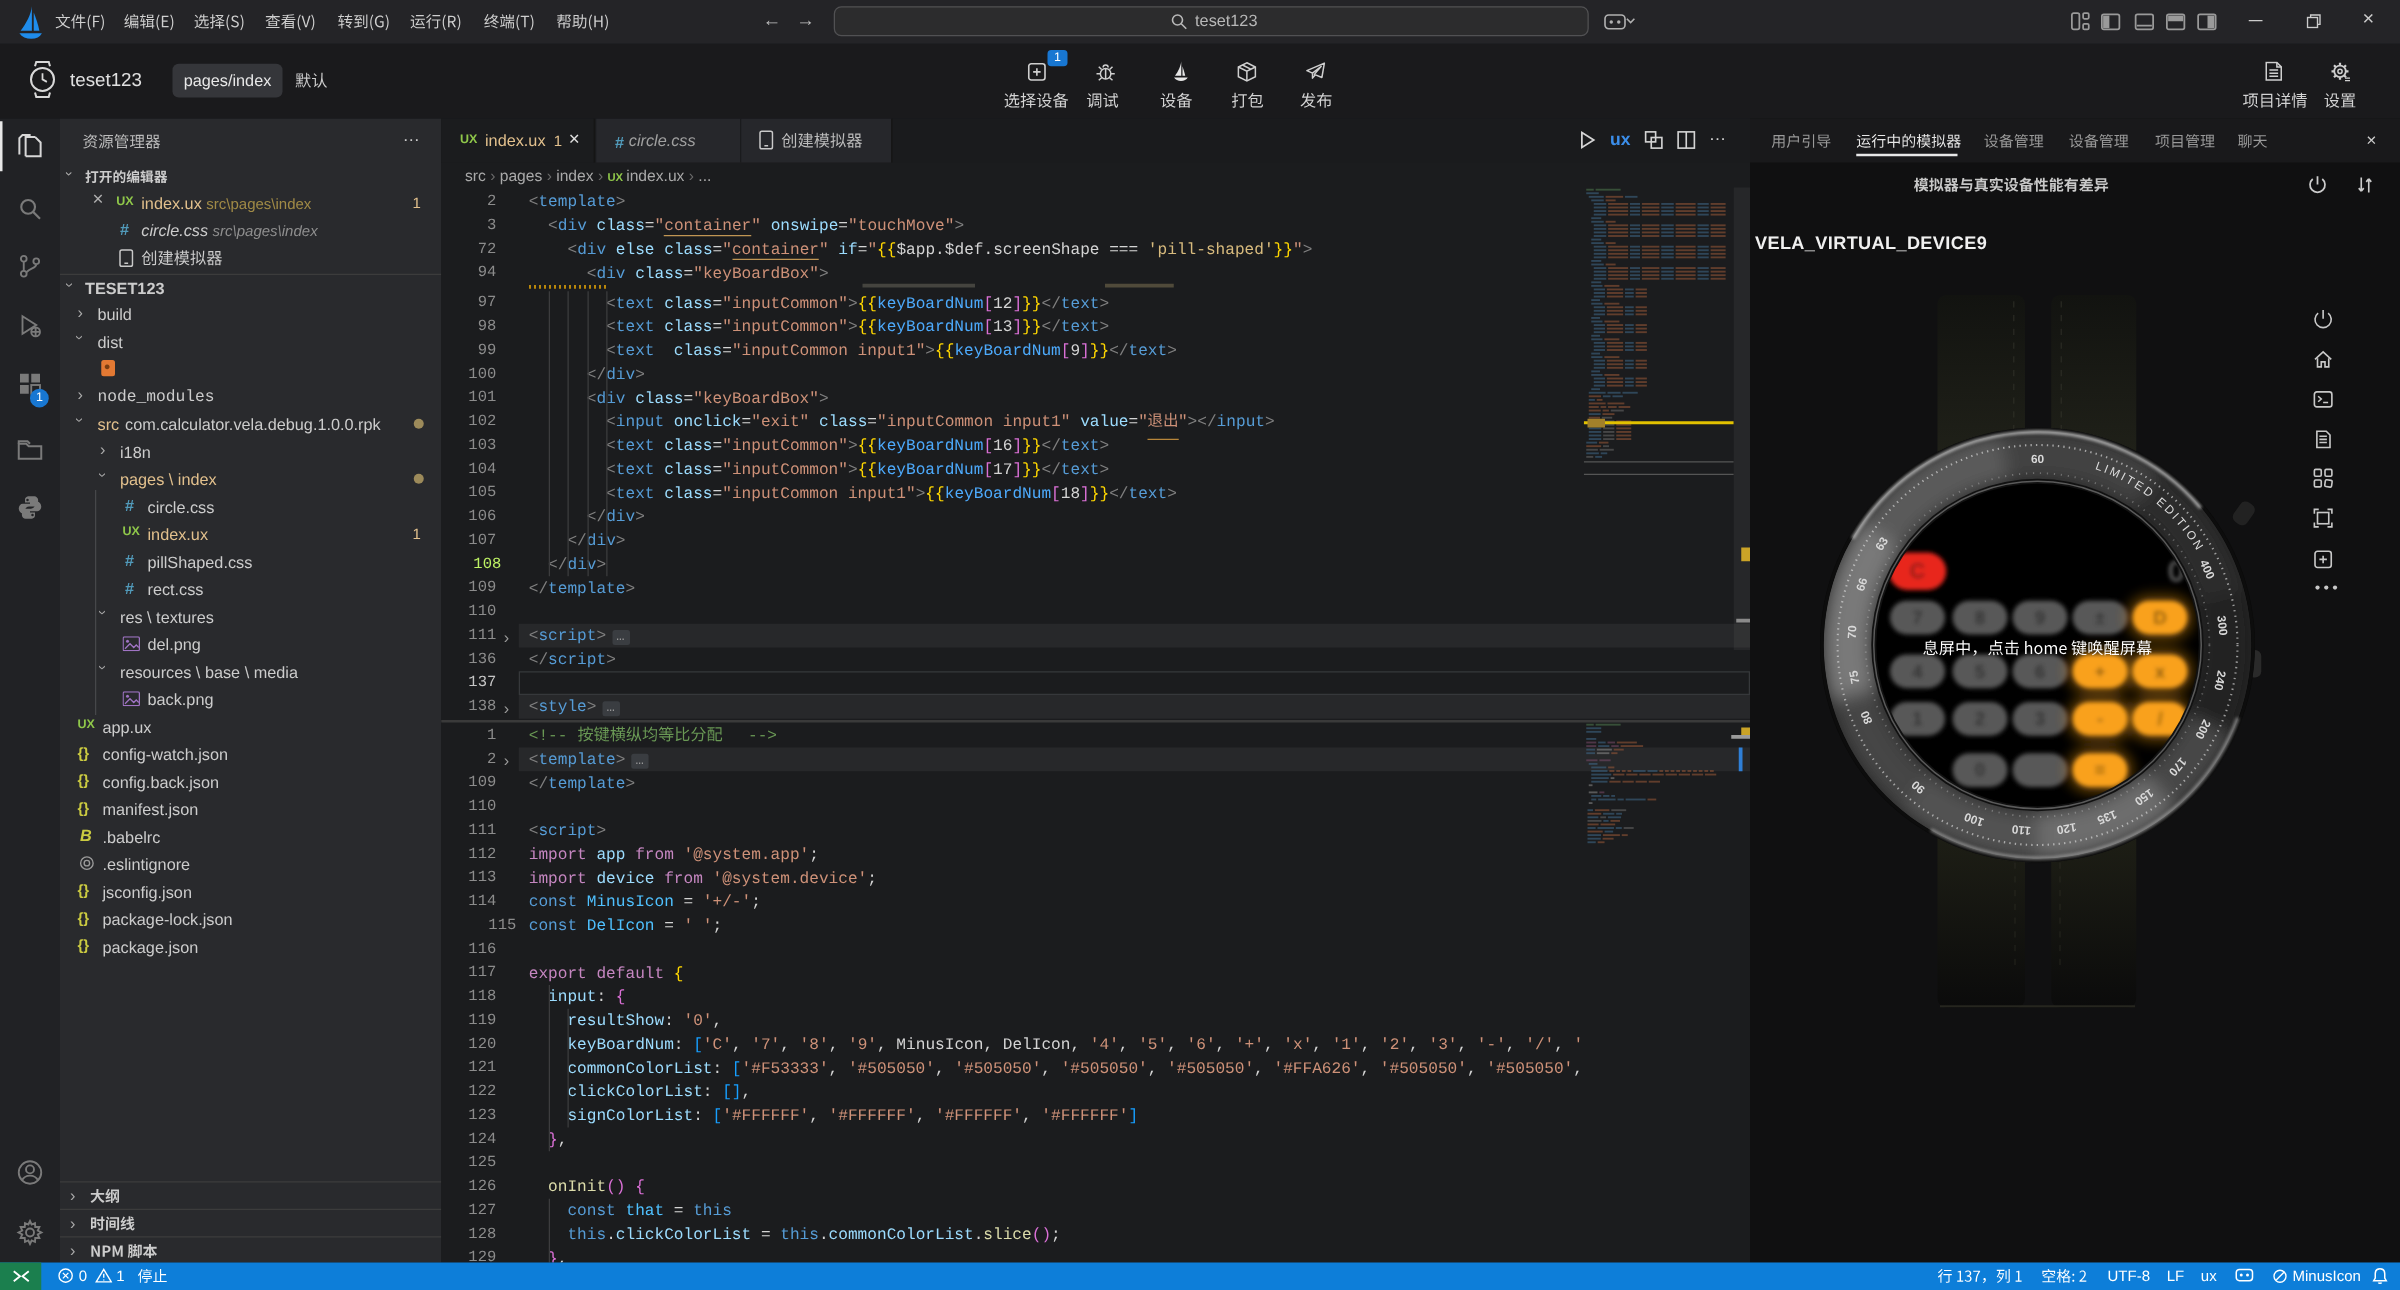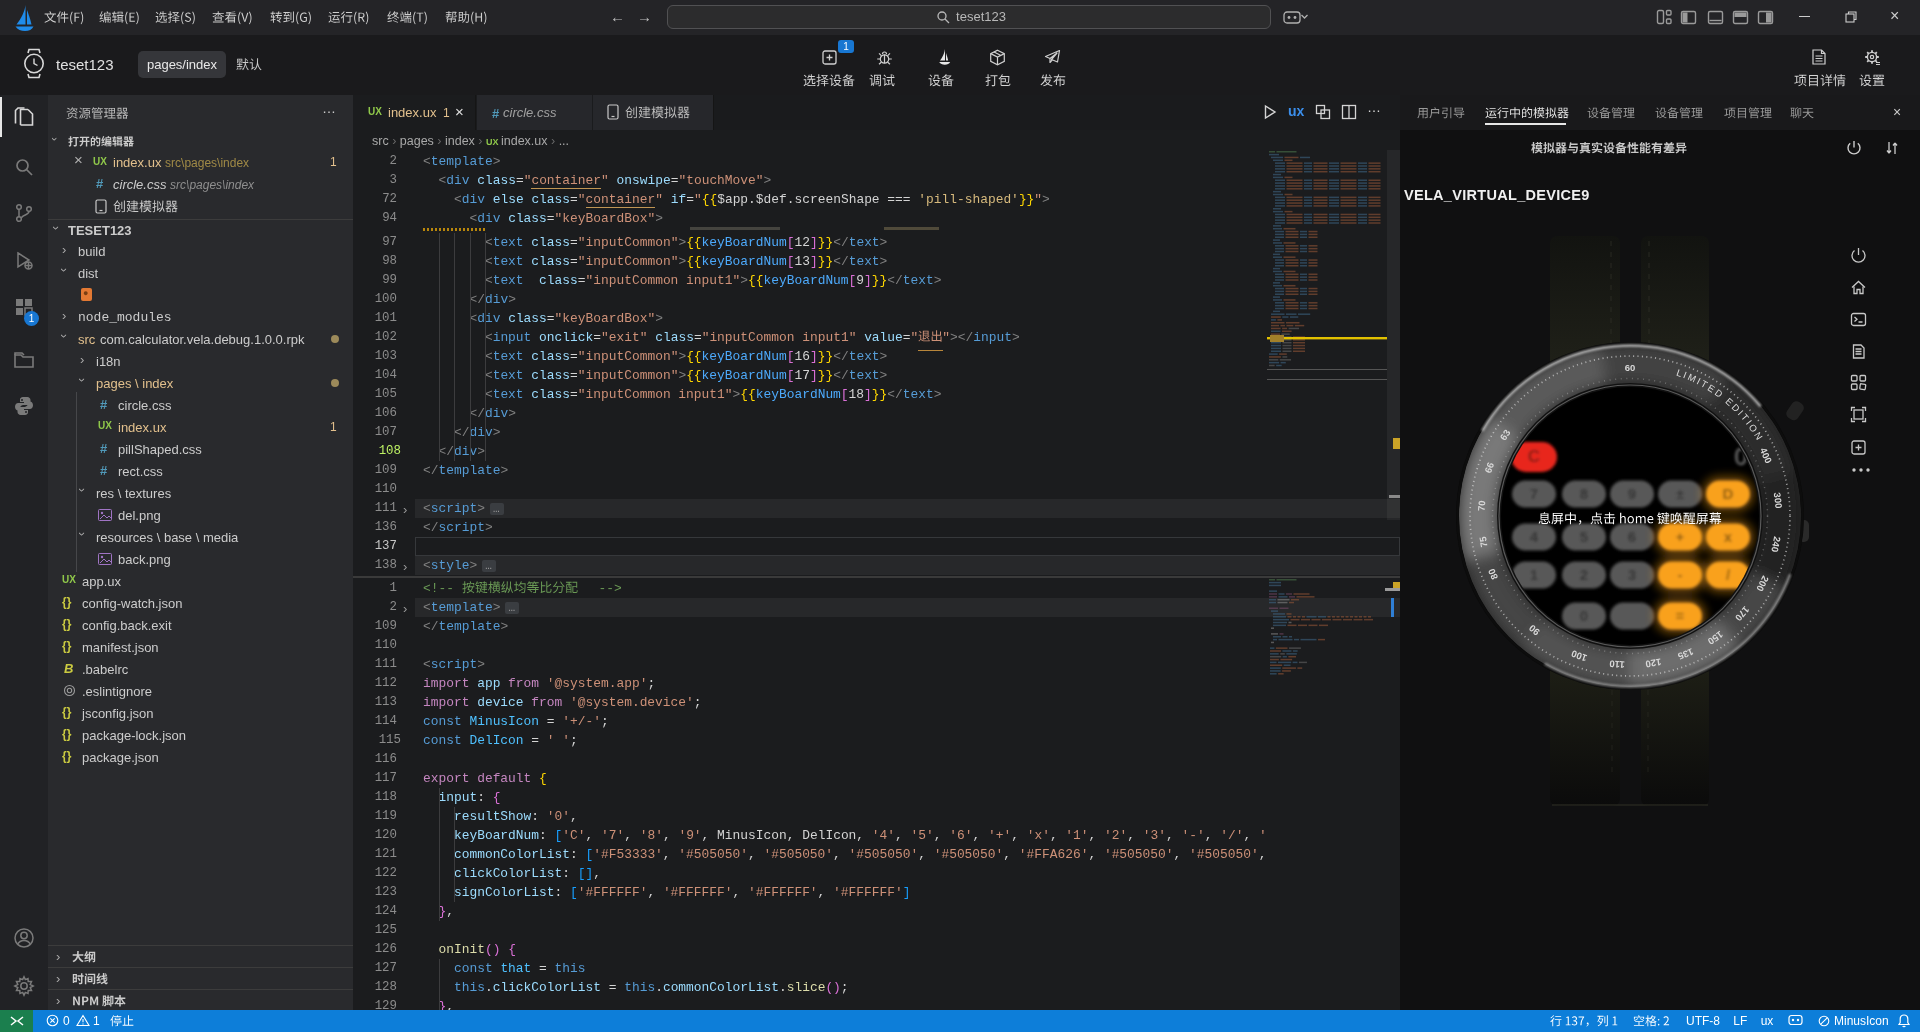--- a/index.html
+++ b/index.html
@@ -548,21 +548,21 @@
     <rect x="0.5" y="0.5" width="13" height="11" rx="1" fill="none" stroke="#a074c4" stroke-width="1"></rect>
     <circle cx="4" cy="4" r="1.2" fill="#a074c4"></circle>
     <path d="M2 10 L6 6 L9 9 L11 7 L13 9" fill="none" stroke="#a074c4" stroke-width="1"></path>
   </svg>
 <div class="abs" style="left:118px;top:552px;font-size:13px;color:#cccccc;">back.png</div>
 <div class="abs" style="left:62px;top:574px;font-size:10px;font-weight:bold;color:#8fc74a">UX</div>
 <div class="abs" style="left:82px;top:574px;font-size:13px;color:#cccccc;">app.ux</div>
 <div class="abs" style="left:62px;top:595px;font-size:12px;font-weight:bold;color:#cbcb41">{}</div>
 <div class="abs" style="left:82px;top:596px;font-size:13px;color:#cccccc;">config-watch.json</div>
 <div class="abs" style="left:62px;top:617px;font-size:12px;font-weight:bold;color:#cbcb41">{}</div>
-<div class="abs" style="left:82px;top:618px;font-size:13px;color:#cccccc;">config.back.exit</div>
+<div class="abs" style="left:82px;top:618px;font-size:13px;color:#cccccc;">config.back.json</div>
 <div class="abs" style="left:62px;top:639px;font-size:12px;font-weight:bold;color:#cbcb41">{}</div>
 <div class="abs" style="left:82px;top:640px;font-size:13px;color:#cccccc;">manifest.json</div>
 <div class="abs" style="left:64px;top:661px;font-size:13px;font-weight:bold;font-style:italic;color:#cbcb41">B</div>
 <div class="abs" style="left:82px;top:662px;font-size:13px;color:#cccccc;">.babelrc</div>
 <svg class="abs" style="left:63px;top:684px" width="13" height="13" viewBox="0 0 13 13">
     <g fill="none" stroke="#9a9a9a" stroke-width="1.1">
       <circle cx="6.5" cy="6.5" r="5"></circle>
       <circle cx="6.5" cy="6.5" r="2.2"></circle>
     </g>
   </svg>
@@ -1084,21 +1084,21 @@
     <div class="ln" style="left:0;top:57.5px">110</div>
     <div class="abs mono" style="left:70px;top:57.5px;max-width:844px;overflow:hidden"></div>
     <div class="ln" style="left:0;top:76.5px">111</div>
     <div class="abs mono" style="left:70px;top:76.5px;max-width:844px;overflow:hidden"><span class="pt">&lt;</span><span class="tag">script</span><span class="pt">&gt;</span></div>
     <div class="ln" style="left:0;top:95.5px">112</div>
     <div class="abs mono" style="left:70px;top:95.5px;max-width:844px;overflow:hidden"><span class="kw2">import</span><span class="attr"> app</span><span class="kw2"> from</span> <span class="str">'@system.app'</span><span class="wh">;</span></div>
     <div class="ln" style="left:0;top:114.5px">113</div>
     <div class="abs mono" style="left:70px;top:114.5px;max-width:844px;overflow:hidden"><span class="kw2">import</span><span class="attr"> device</span><span class="kw2"> from</span> <span class="str">'@system.device'</span><span class="wh">;</span></div>
     <div class="ln" style="left:0;top:133.5px">114</div>
     <div class="abs mono" style="left:70px;top:133.5px;max-width:844px;overflow:hidden"><span class="kw">const</span><span class="var"> MinusIcon</span><span class="wh"> = </span><span class="str">'+/-'</span><span class="wh">;</span></div>
-    <div class="ln" style="left:4px;top:152.5px">115</div>
+    <div class="ln" style="left:16px;top:152.5px">115</div>
     <div class="abs mono" style="left:70px;top:152.5px;max-width:844px;overflow:hidden"><span class="kw">const</span><span class="var"> DelIcon</span><span class="wh"> = </span><span class="str">' '</span><span class="wh">;</span></div>
     <div class="ln" style="left:0;top:171.5px">116</div>
     <div class="abs mono" style="left:70px;top:171.5px;max-width:844px;overflow:hidden"></div>
     <div class="ln" style="left:0;top:190.5px">117</div>
     <div class="abs mono" style="left:70px;top:190.5px;max-width:844px;overflow:hidden"><span class="kw2">export</span><span class="kw2"> default</span><span class="b1"> {</span></div>
     <div class="ln" style="left:0;top:209.5px">118</div>
     <div class="abs mono" style="left:70px;top:209.5px;max-width:844px;overflow:hidden">  <span class="attr">input</span><span class="wh">: </span><span class="b2">{</span></div>
     <div class="ln" style="left:0;top:228.5px">119</div>
     <div class="abs mono" style="left:70px;top:228.5px;max-width:844px;overflow:hidden">    <span class="attr">resultShow</span><span class="wh">: </span><span class="str">'0'</span><span class="wh">,</span></div>
     <div class="ln" style="left:0;top:247.5px">120</div>

